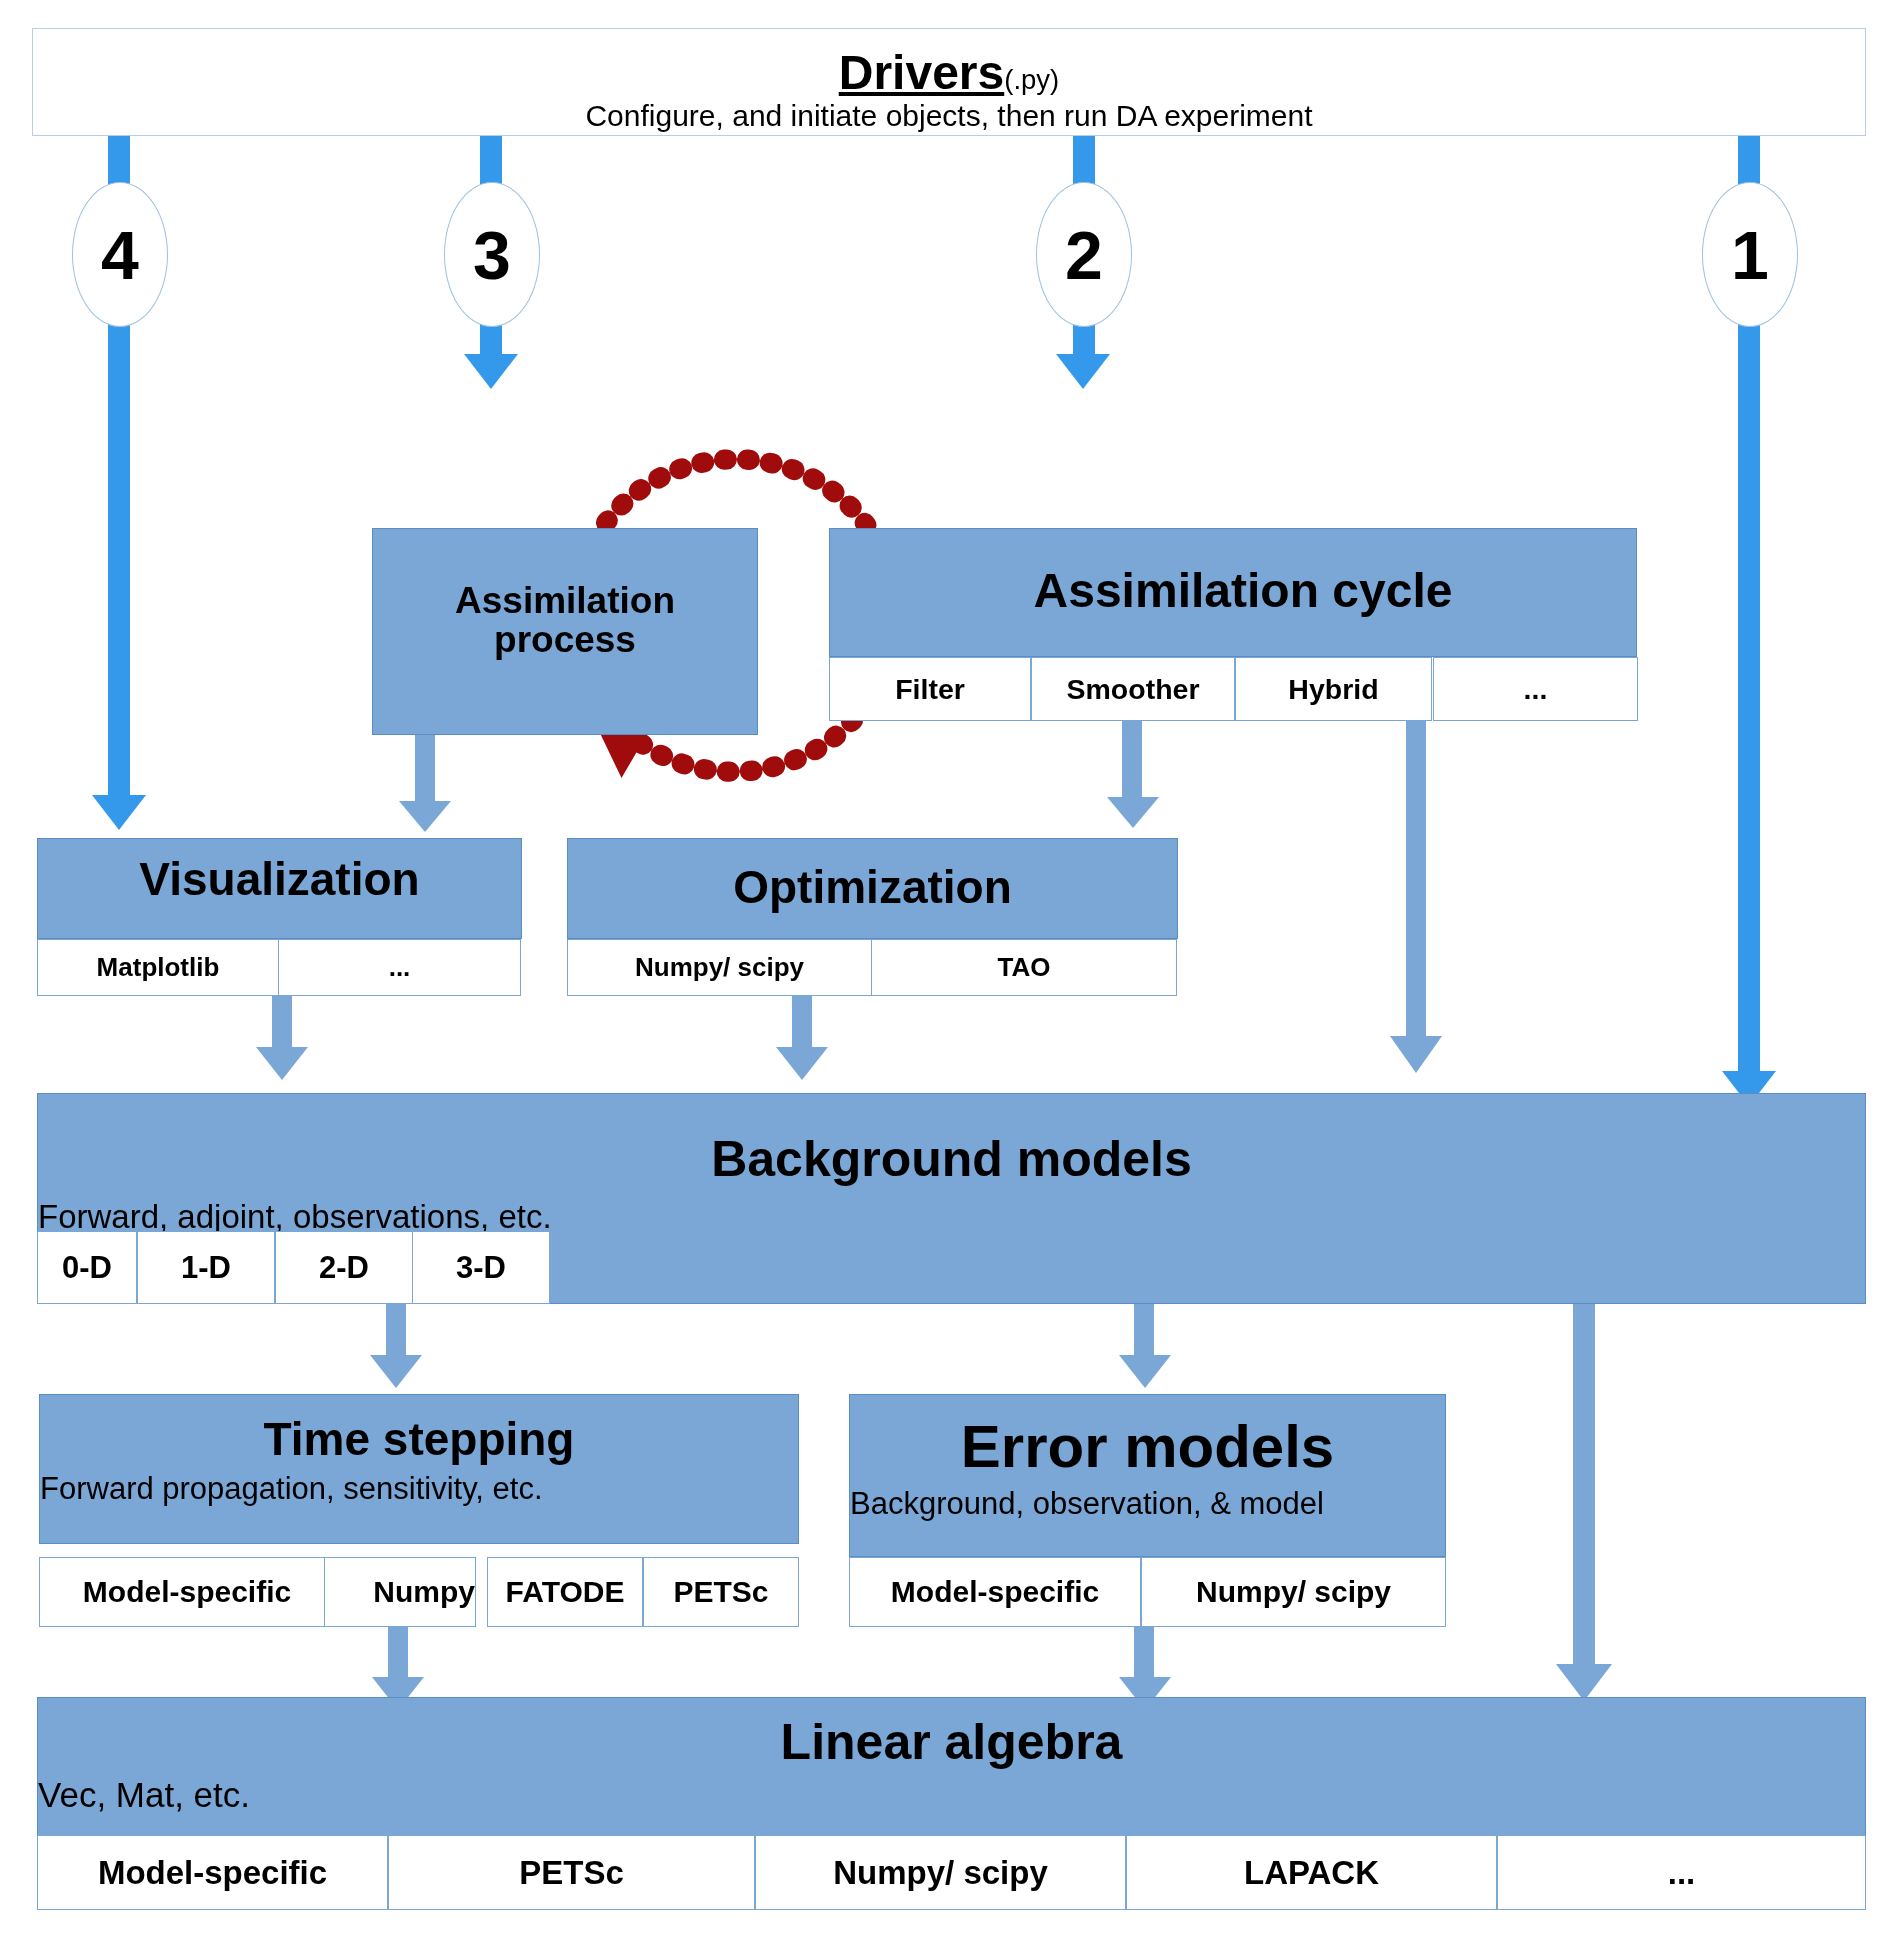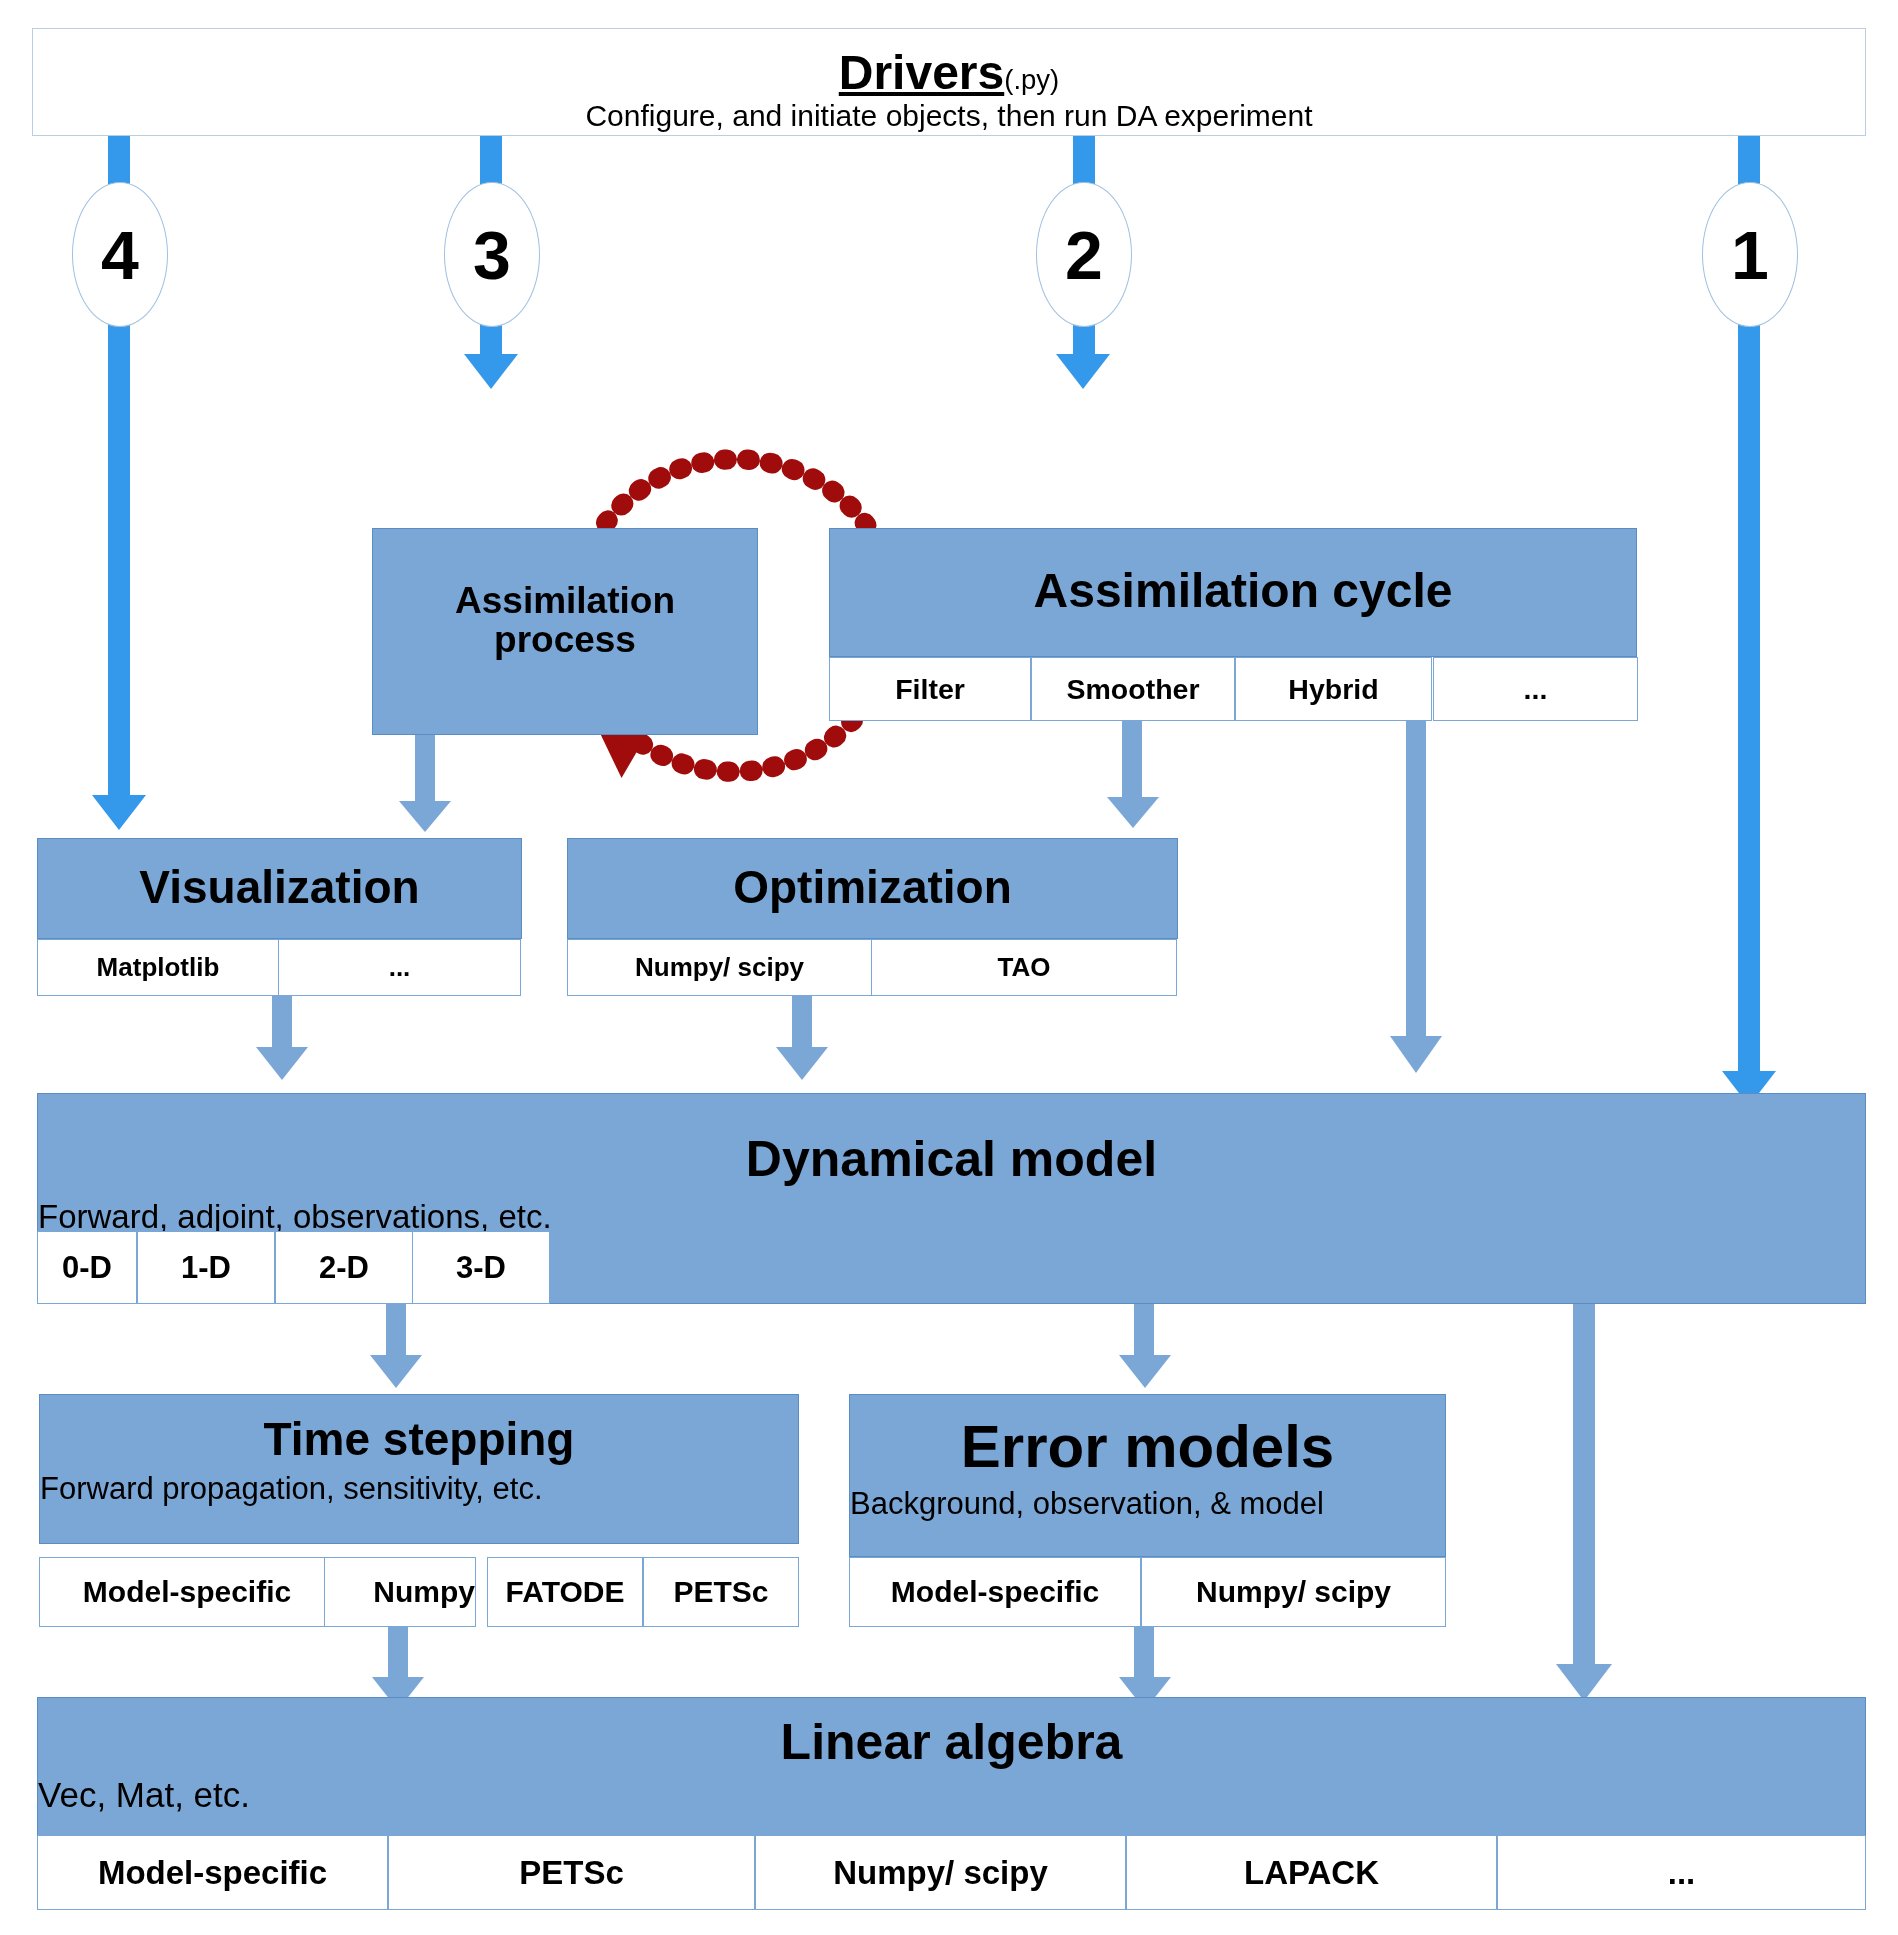--- a/index.html
+++ b/index.html
@@ -97,21 +97,21 @@
     <span>...</span>
   </div>
 
   <div class="shaft" style="left:1122px;top:721px;width:20px;height:83px;background:#7BA7D7;"></div>
   <div class="head" style="left:1107px;top:797px;border-left:26px solid transparent;border-right:26px solid transparent;border-top:31px solid #7BA7D7;"></div>
 
   <div class="shaft" style="left:1406px;top:721px;width:20px;height:321px;background:#7BA7D7;"></div>
   <div class="head" style="left:1390px;top:1036px;border-left:26px solid transparent;border-right:26px solid transparent;border-top:37px solid #7BA7D7;"></div>
 
   <div class="box blue" style="left:37px;top:838px;width:485px;height:101px;">
-    <div class="ttl" style="font-size:46px;margin-top:24px;">Visualization</div>
+    <div class="ttl" style="font-size:46px;margin-top:16px;">Visualization</div>
   </div>
   <div class="cell" style="left:37px;top:939px;width:242px;height:57px;font-size:26px;">
     <span>Matplotlib</span>
   </div>
   <div class="cell" style="left:278px;top:939px;width:243px;height:57px;font-size:26px;">
     <span>...</span>
   </div>
   <div class="shaft" style="left:272px;top:995px;width:20px;height:57px;background:#7BA7D7;"></div>
   <div class="head" style="left:256px;top:1047px;border-left:26px solid transparent;border-right:26px solid transparent;border-top:33px solid #7BA7D7;"></div>
 
@@ -121,21 +121,21 @@
   <div class="cell" style="left:567px;top:939px;width:305px;height:57px;font-size:26px;">
     <span>Numpy/ scipy</span>
   </div>
   <div class="cell" style="left:871px;top:939px;width:306px;height:57px;font-size:26px;">
     <span>TAO</span>
   </div>
   <div class="shaft" style="left:792px;top:995px;width:20px;height:57px;background:#7BA7D7;"></div>
   <div class="head" style="left:776px;top:1047px;border-left:26px solid transparent;border-right:26px solid transparent;border-top:33px solid #7BA7D7;"></div>
 
   <div class="box blue" style="left:37px;top:1093px;width:1829px;height:211px;">
-    <div class="ttl" style="font-size:50px;margin-top:39px;">Dynamical model</div>
+    <div class="ttl" style="font-size:50px;margin-top:39px;">Background models</div>
     <div class="sub" style="font-size:33px;margin-top:13px;">Forward, adjoint,  observations, etc.</div>
   </div>
   <div class="cell" style="left:37px;top:1231px;width:100px;height:73px;font-size:31px;">
     <span>0-D</span>
   </div>
   <div class="cell" style="left:137px;top:1231px;width:138px;height:73px;font-size:31px;">
     <span>1-D</span>
   </div>
   <div class="cell" style="left:275px;top:1231px;width:138px;height:73px;font-size:31px;">
     <span>2-D</span>

